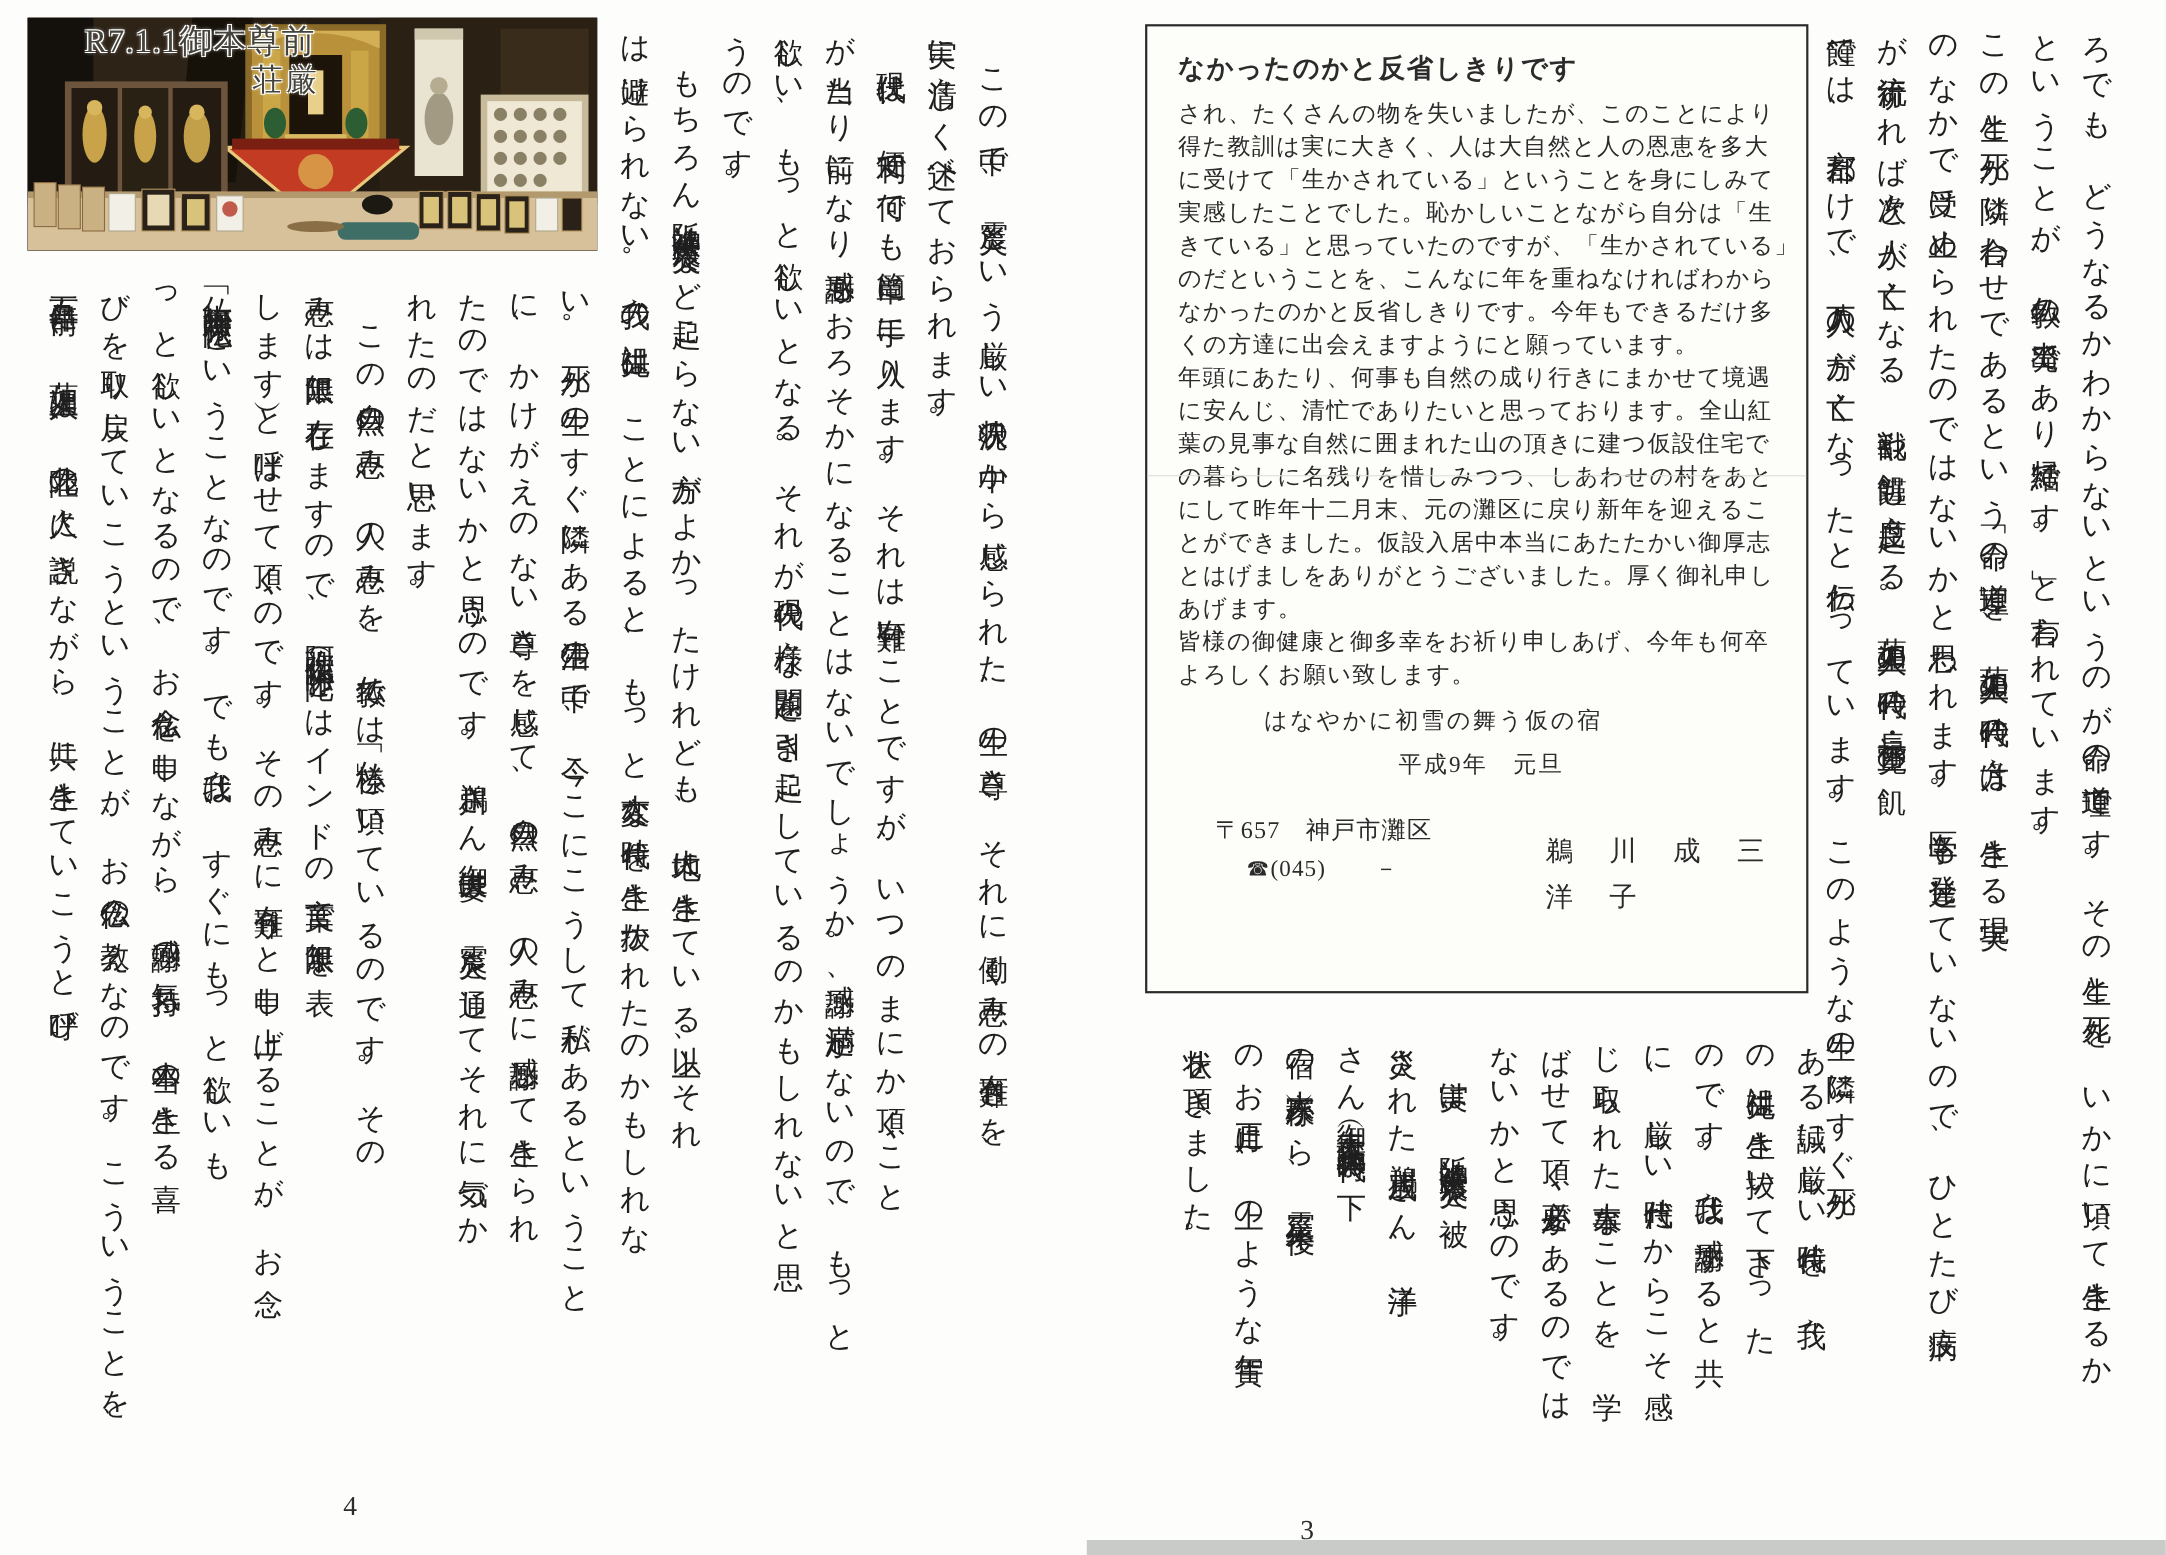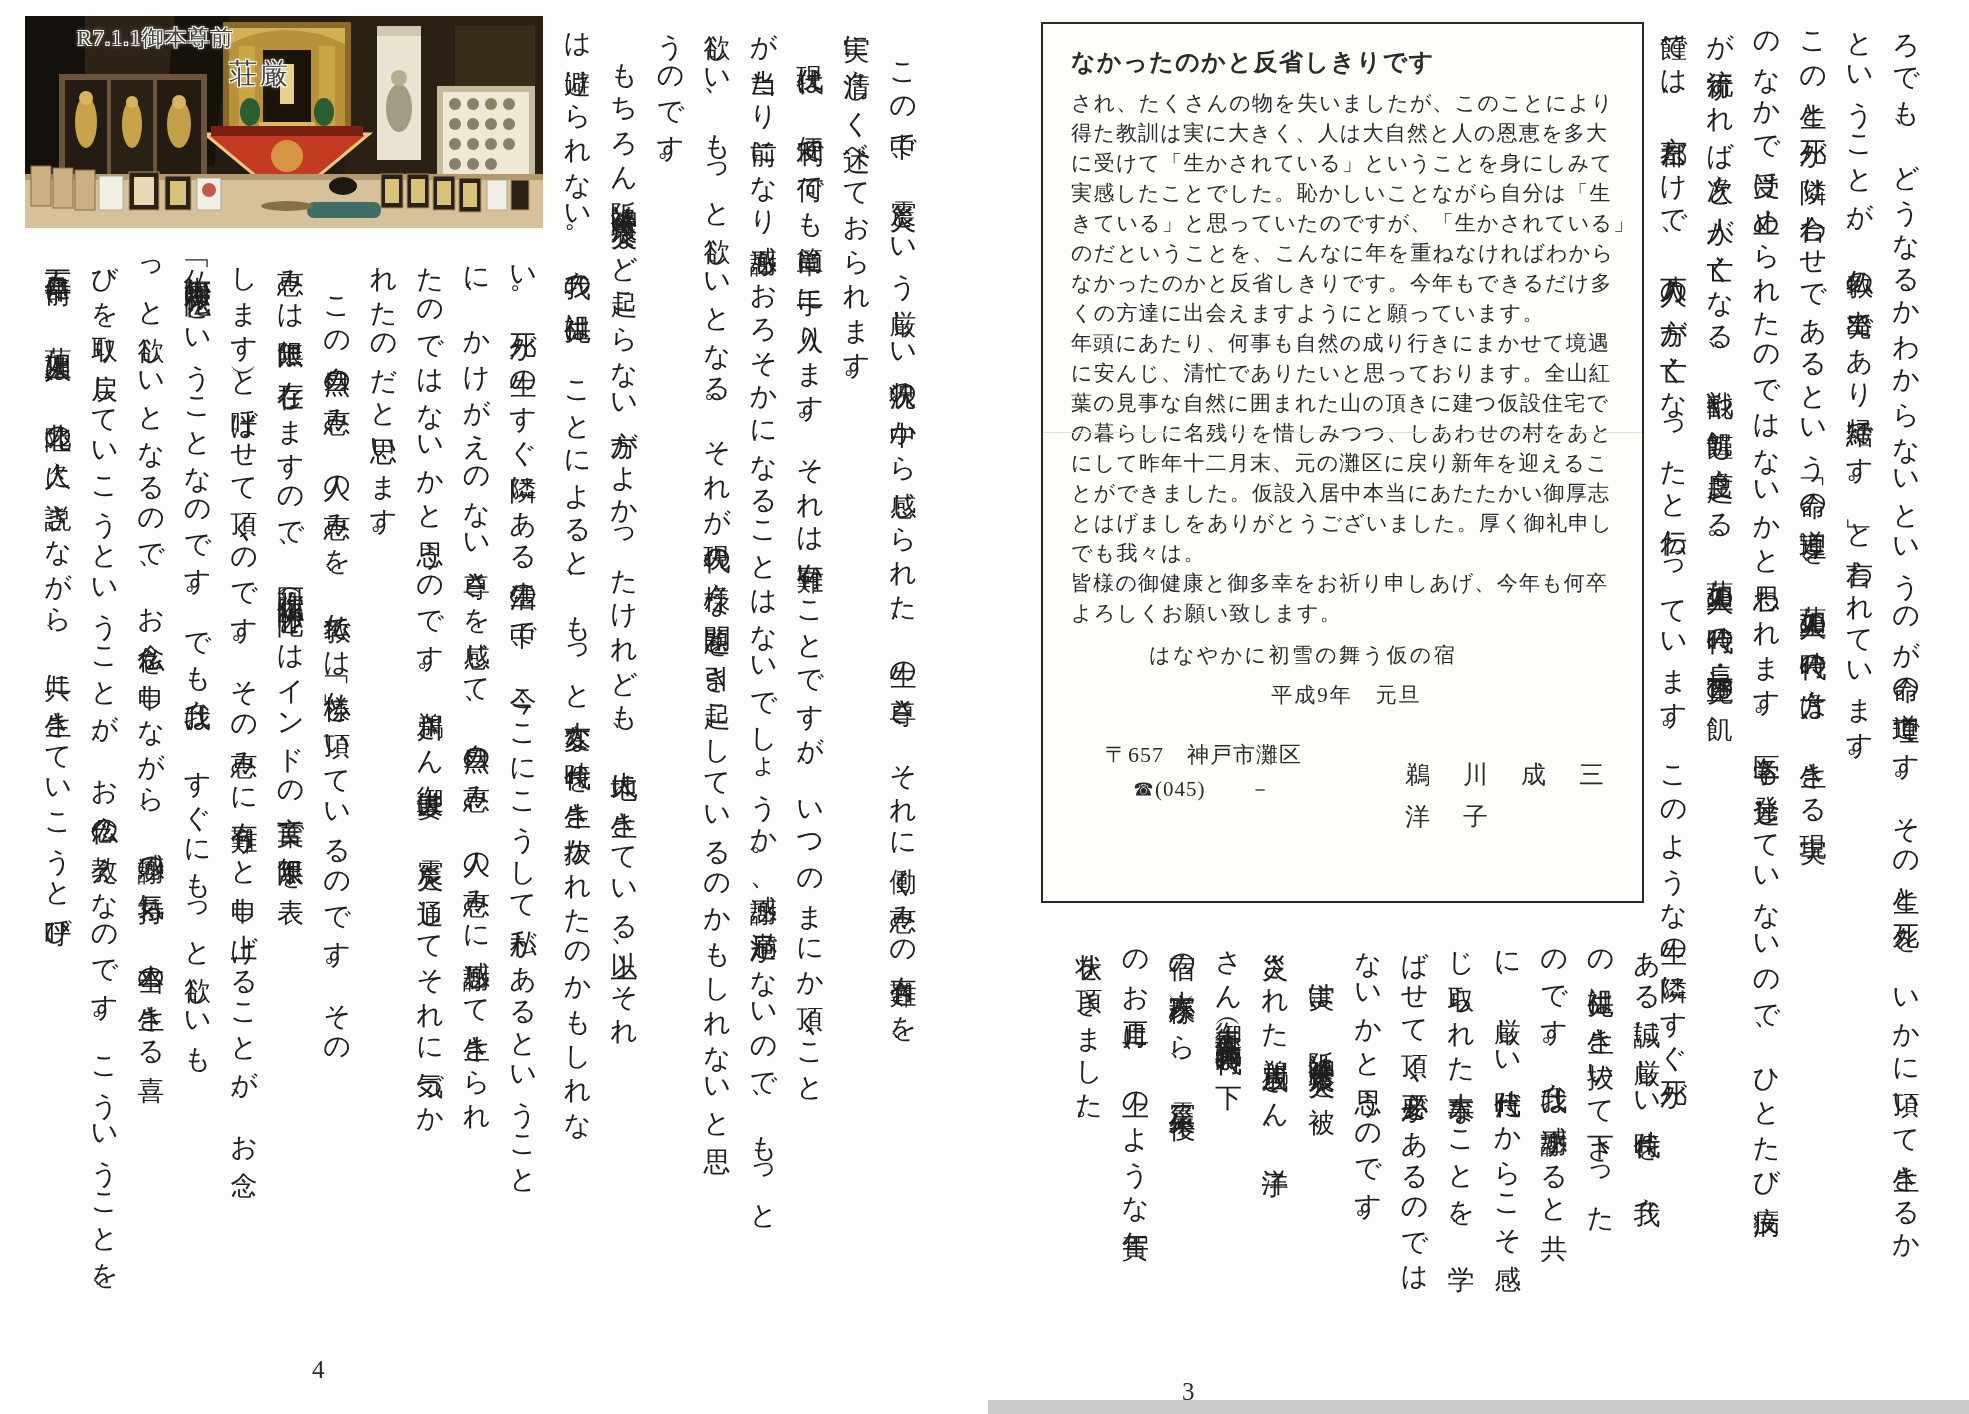--- a/index.html
+++ b/index.html
@@ -47,21 +47,21 @@
   .photo{
     position:absolute;left:25px;top:16px;width:518px;height:212px;
     background:#1f1913;overflow:hidden;
   }
   .photo svg{display:block;}
   .photo-caption{
     position:absolute;left:52px;top:4px;color:#44443c;
     text-shadow:0 0 4px #fff,1px 1px 0 #fff,-1px -1px 0 #fff,1px -1px 0 #fff,-1px 1px 0 #fff;
     line-height:36px;
   }
-  .cap1{font-size:22px;letter-spacing:1px;}
+  .cap1{font-size:30px;letter-spacing:1px;}
   .cap2{font-size:28px;margin-left:152px;letter-spacing:3px;}
 
   
   .pagenum{position:absolute;font-size:25px;color:#2b2b2b;font-family:"Liberation Serif",serif;}
   .p4{left:312px;top:1356px;}
   .p3{left:1182px;top:1378px;}
   .scanbar{position:absolute;left:988px;top:1400px;width:981px;height:14px;background:#c9cbc8;}
 </style>
 </head>
 <body>
@@ -212,21 +212,21 @@
     <div class="letter-line">のだということを、こんなに年を重ねなければわから</div>
     <div class="letter-line">なかったのかと反省しきりです。今年もできるだけ多</div>
     <div class="letter-line">くの方達に出会えますようにと願っています。</div>
     <div class="letter-line">年頭にあたり、何事も自然の成り行きにまかせて境遇</div>
     <div class="letter-line">に安んじ、清忙でありたいと思っております。全山紅</div>
     <div class="letter-line">葉の見事な自然に囲まれた山の頂きに建つ仮設住宅で</div>
     <div class="letter-line">の暮らしに名残りを惜しみつつ、しあわせの村をあと</div>
     <div class="letter-line">にして昨年十二月末、元の灘区に戻り新年を迎えるこ</div>
     <div class="letter-line">とができました。仮設入居中本当にあたたかい御厚志</div>
     <div class="letter-line">とはげましをありがとうございました。厚く御礼申し</div>
-    <div class="letter-line">でも我々は。</div>
+    <div class="letter-line">あげます。</div>
     <div class="letter-line">皆様の御健康と御多幸をお祈り申しあげ、今年も何卒</div>
     <div class="letter-line">よろしくお願い致します。</div>
     <div class="letter-haiku">はなやかに初雪の舞う仮の宿</div>
     <div class="letter-date">平成9年　元旦</div>
     <div class="letter-addr">
       <div class="addr-left">
         <div class="addr-postal">〒657　神戸市灘区</div>
         <div class="addr-phone">
           <span>☎</span><span>(045)　　－</span>
         </div>

